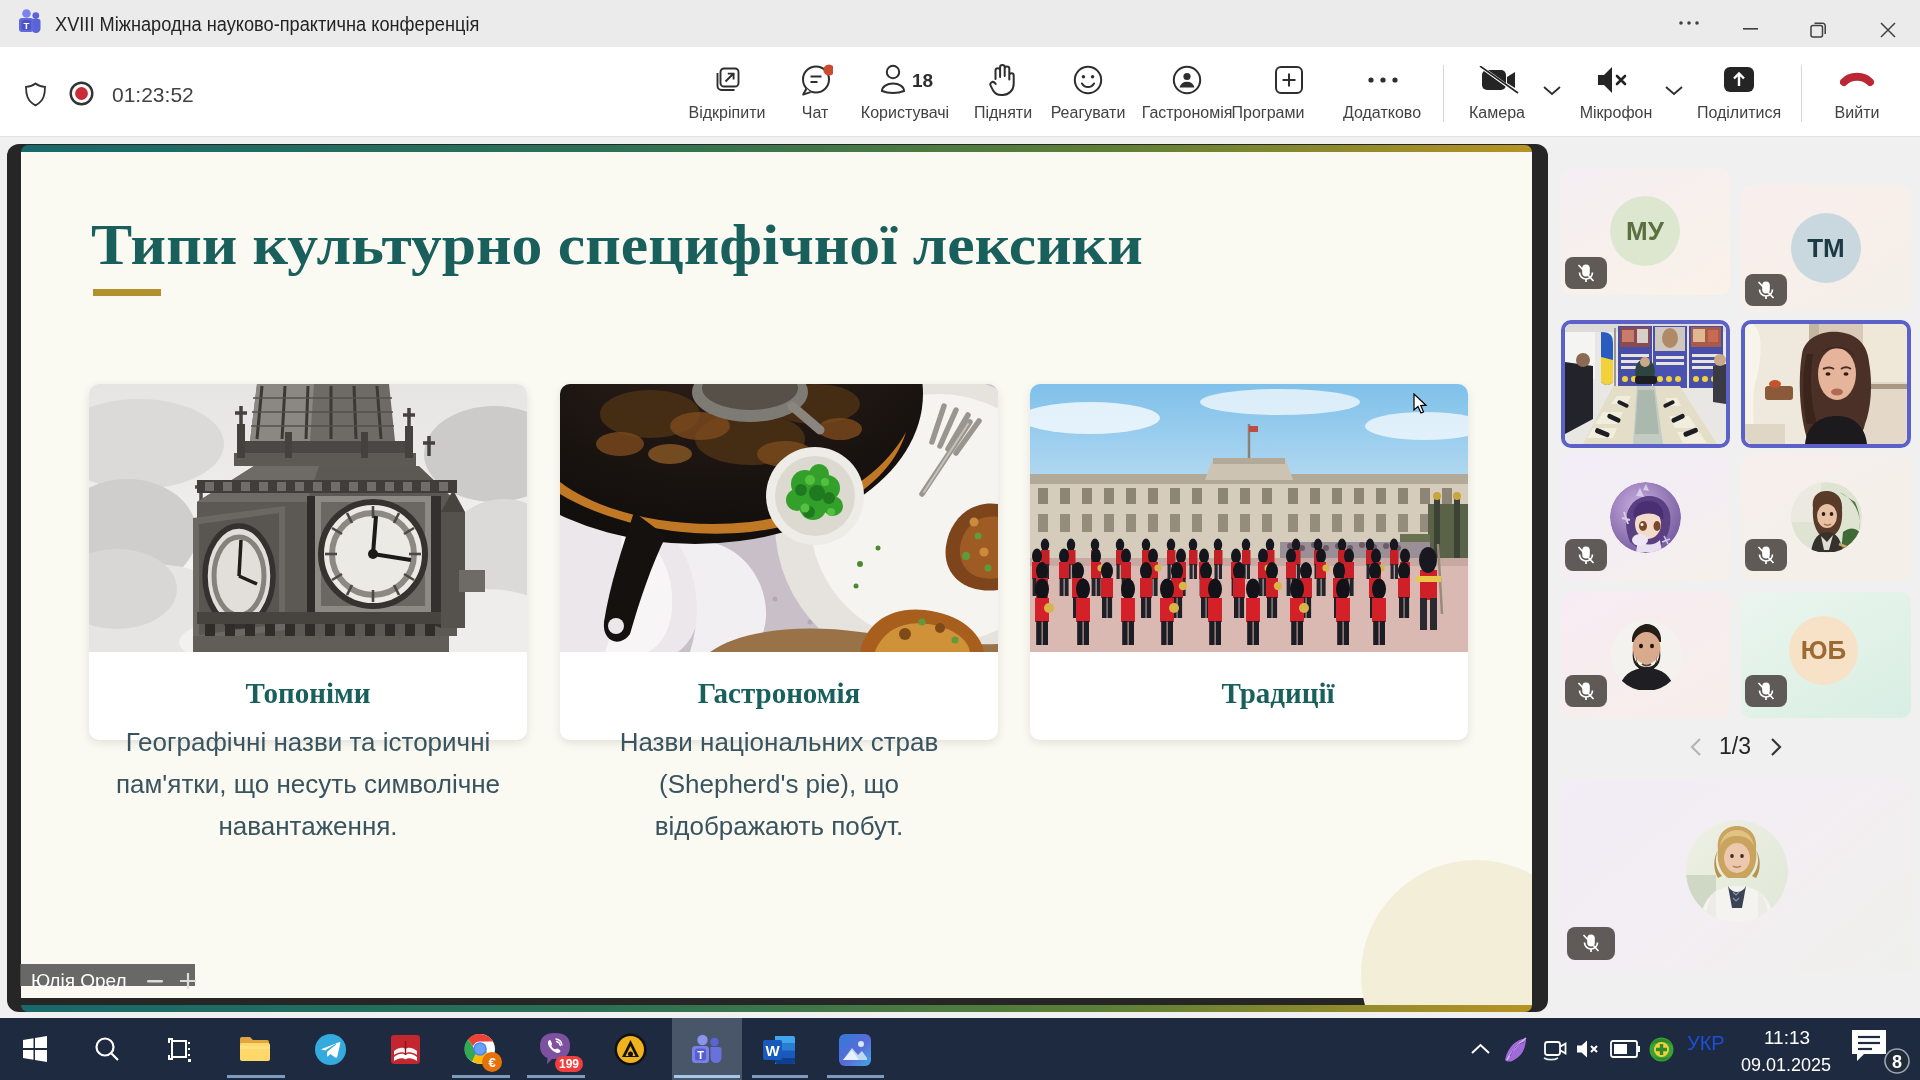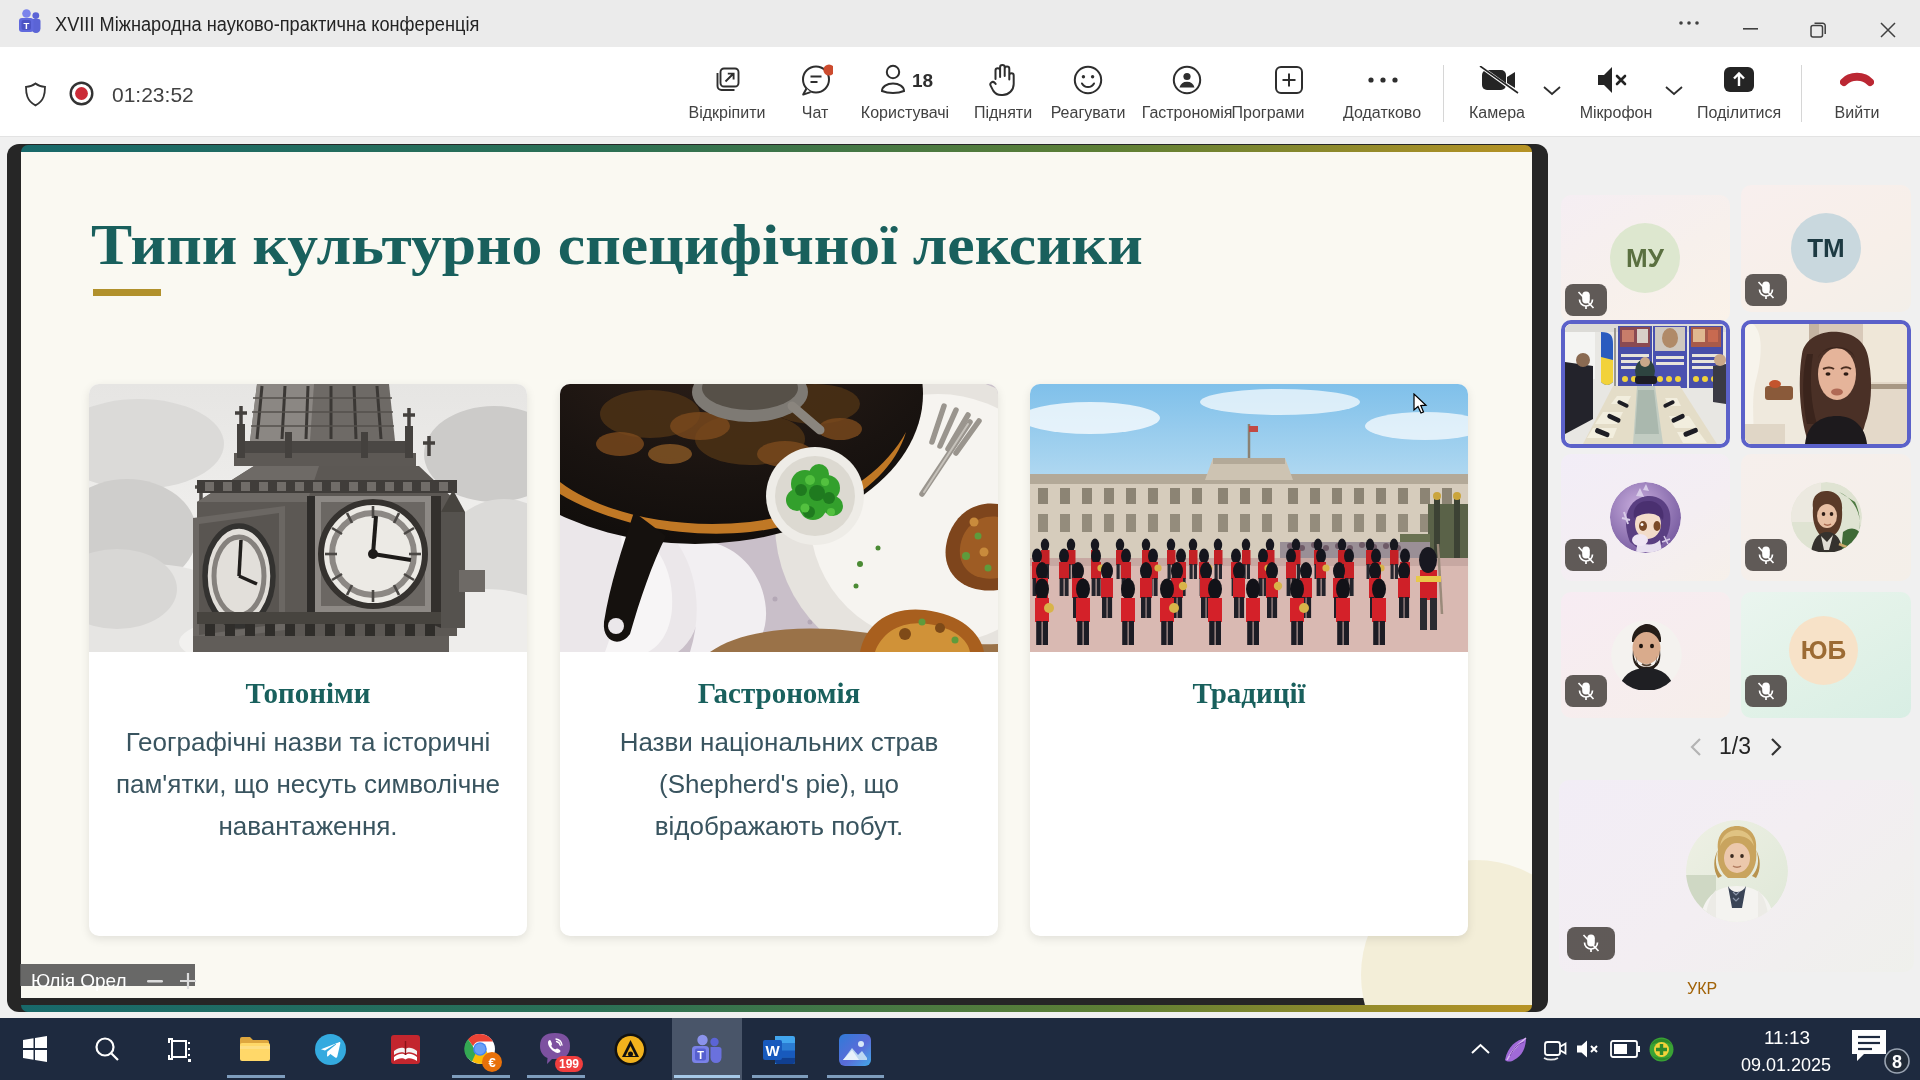--- a/index.html
+++ b/index.html
@@ -24,21 +24,21 @@
   
   #stage { position:absolute; left:7px; top:144px; width:1541px; height:868px; background:#262626; border-radius:12px; }
   #slide { position:absolute; left:14px; top:1px; width:1511px; height:860px; overflow:hidden; }
   .gbar { position:absolute; left:0; width:1511px; height:7px;
      background:linear-gradient(90deg,#18696a 0%, #2b7055 38%, #5d7f35 72%, #b79324 100%); }
   #slide .paper { position:absolute; left:0; top:7px; width:1511px; height:846px; background:#faf9f2; }
   .slidetitle { position:absolute; left:70px; top:67px; font-family:"Liberation Serif", serif;
      font-weight:bold; font-size:57px; color:#19605d; white-space:nowrap;
      transform:scaleX(1.082); transform-origin:left top; }
   .goldline { position:absolute; left:72px; top:144px; width:68px; height:7px; background:#b1912c; }
-  .card { position:absolute; top:239px; width:438px; height:552px; background:#ffffff; border-radius:10px;
+  .card { position:absolute; top:239px; width:438px; height:356px; background:#ffffff; border-radius:10px;
      box-shadow:0 3px 10px rgba(0,0,0,0.10); }
   .card svg.img { position:absolute; left:0; top:0; border-radius:10px 10px 0 0; }
   .card .ct { position:absolute; top:293px; width:100%; text-align:center;
      font-family:"Liberation Serif", serif; font-weight:bold; font-size:29px; color:#19605d; }
   .card .cb { position:absolute; top:337px; width:100%; text-align:center;
      font-size:26px; line-height:42px; color:#39545f; }
 
   #namelabel { position:absolute; left:13px; top:820px; width:175px; height:22px;
      background:rgba(88,88,88,0.90); color:#ffffff; font-size:19px; }
 
@@ -438,21 +438,21 @@
             </g>
           <g fill="#4a8a33">
               <circle cx="300" cy="180" r="3"></circle>
               <circle cx="318" cy="164" r="2.5"></circle>
               <circle cx="296" cy="202" r="2.5"></circle>
             </g>
         </svg>
         <div class="ct">Гастрономія</div>
         <div class="cb">Назви національних страв<br>(Shepherd's pie), що<br>відображають побут.</div>
       </div>
-      <div class="card" style="left:1009px;">
+      <div class="card" style="left:1009px;padding-left:29px;">
         <svg class="img" width="438" height="268" viewBox="0 0 438 268">
           <defs>
             <linearGradient id="gsky" x1="0" y1="0" x2="0" y2="1">
               <stop offset="0" stop-color="#7fc0ea"></stop>
                 <stop offset="1" stop-color="#c8e4f4"></stop>
             </linearGradient>
           </defs>
           <rect width="438" height="140" fill="url(#gsky)"></rect>
           <ellipse cx="60" cy="34" rx="70" ry="16" fill="#ffffff" opacity="0.75"></ellipse>
           <ellipse cx="250" cy="18" rx="80" ry="13" fill="#ffffff" opacity="0.7"></ellipse>
@@ -871,21 +871,21 @@
           <path d="M10 2 v16 M2 10 h16" stroke="#dcdcdc" stroke-width="2.2"></path>
         </svg>
     </div>
   </div>
 
   <svg class="abs" style="left:1413px;top:393px" width="16" height="22" viewBox="0 0 16 22">
     <path d="M1 1 L1 17 L5 13.5 L8 20 L10.5 19 L7.8 12.6 L13 12.2 Z" fill="#fff" stroke="#000" stroke-width="1.2"></path>
   </svg>
 
   <div id="sidebar">
-<div class="tile" style="left:1561px;top:195px;width:169px;height:127px;background:linear-gradient(150deg,#f5eef3 0%,#f7f0ec 55%,#faf2e9 100%);">
+<div class="tile" style="left:1561px;top:168px;width:169px;height:127px;background:linear-gradient(150deg,#f5eef3 0%,#f7f0ec 55%,#faf2e9 100%);">
   <div class="avatar" style="left:49px;top:28px;width:70px;height:70px;background:#dde7cf;color:#5a7040;font-size:26px;">МУ</div>
   <div class="micoff" style="left:4px;top:89px;">
           <svg width="24" height="24" viewBox="0 0 24 24">
 <g stroke="#ffffff" stroke-width="1.7" fill="none">
 <rect x="8.2" y="3.5" width="7.6" height="12" rx="3.8" fill="#ffffff" stroke="none"></rect>
 <path d="M5.5 11.5 a6.5 6.5 0 0 0 13 0"></path>
 <line x1="12" y1="18" x2="12" y2="21"></line>
 <line x1="4.5" y1="4" x2="19.5" y2="20"></line>
 </g>
           </svg>
@@ -1260,21 +1260,21 @@
 <rect x="27.5" y="6" width="2.5" height="6" fill="#ffffff"></rect>
 <rect x="4" y="4" width="13" height="10" fill="#ffffff"></rect>
     </svg>
 <svg class="abs" style="left:1649px;top:1037px" width="25" height="25" viewBox="0 0 25 25">
 <circle cx="12.5" cy="12.5" r="12" fill="#3aa335"></circle>
 <path d="M2 8 a12 12 0 0 1 21 0 C18 4 8 4 2 8 Z" fill="#2e8a2a"></path>
 <circle cx="12.5" cy="12.5" r="7.5" fill="#f2d23a"></circle>
 <path d="M12.5 7 v11 M7 12.5 h11" stroke="#2e8a2a" stroke-width="3.4"></path>
 <path d="M3 18 a12 12 0 0 0 19 1 C16 22 8 22 3 18 Z" fill="#2e8a2a"></path>
     </svg>
-<div class="abs" style="left:1687px;top:980px;font-size:16px;color:#a16207;">УКР</div>
+<div class="abs" style="left:1687px;top:1032px;font-size:20px;color:#1d4ed8;">УКР</div>
 <div class="abs" style="left:1740px;top:1027px;width:94px;text-align:center;font-size:19px;color:#ffffff;">11:13</div>
 <div class="abs" style="left:1736px;top:1055px;width:100px;text-align:center;font-size:18px;color:#ffffff;">09.01.2025</div>
 <svg class="abs" style="left:1850px;top:1028px" width="62" height="48" viewBox="0 0 62 48">
 <path d="M2 2 h34 v24 h-22 l-7 7 v-7 h-5 z" fill="#ffffff"></path>
 <g stroke="#1e2a3f" stroke-width="2.2">
         <line x1="8" y1="9" x2="30" y2="9"></line>
         <line x1="8" y1="15" x2="30" y2="15"></line>
         <line x1="8" y1="21" x2="22" y2="21"></line>
       </g>
 <circle cx="47" cy="33" r="12" fill="#222b38" stroke="#9aa4b2" stroke-width="1.6"></circle>

